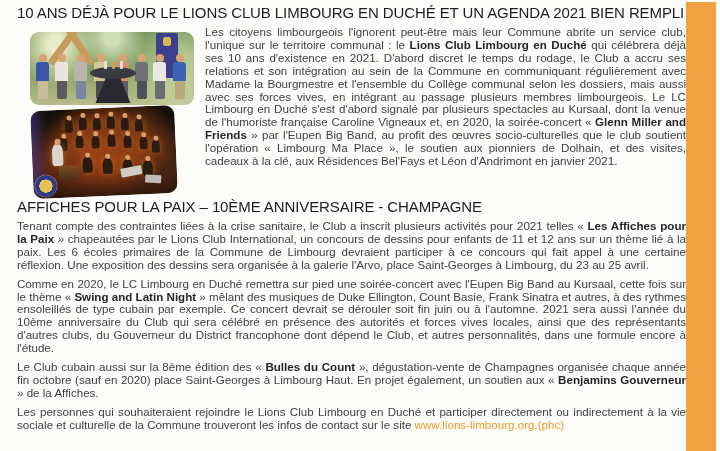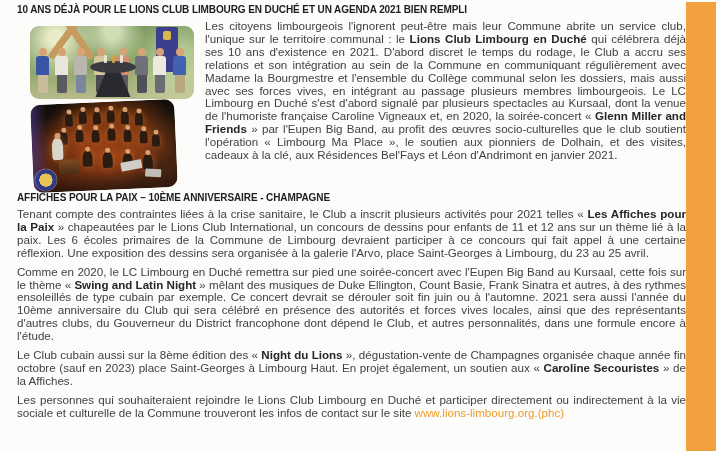--- a/index.html
+++ b/index.html
@@ -1,20 +1,20 @@
 <!DOCTYPE html>
 <html lang="fr"><head>
 <meta charset="utf-8">
 <style>
   html,body{margin:0;padding:0;}
   body{background:#e9e9e9;font-family:"Liberation Sans", sans-serif;}
   .page{position:relative;width:720px;height:451px;background:#fcfcfa;overflow:hidden;margin:0 auto;}
   .accent-bar{position:absolute;left:686px;top:2px;width:30px;height:449px;}
   .content{position:absolute;left:17px;top:4px;width:669px;}
-  h1,h2{font-size:10px;font-weight:bold;color:#1d1d1d;margin:0 0 5px 0;letter-spacing:-0.1px;}
+  h1,h2{font-size:15px;font-weight:normal;color:#1d1d1d;margin:0 0 5px 0;letter-spacing:-0.1px;}
   h2{clear:both;margin:12px 0 5px 0;}
   p{margin:0 0 6px 0;font-size:11.6px;line-height:12.9px;text-align:justify;color:#414141;}
   p .b{font-weight:bold;color:#262626;margin-top:27px;}
   p .url{font-weight:normal;}
   
   .photo-stack{float:left;width:182px;height:172px;position:relative;margin:0 6px 0 0;}
   .photo{position:absolute;overflow:hidden;}
   .photo1{left:13px;top:6px;width:164px;height:73px;border-radius:9px;
     background:
       radial-gradient(circle at 16% 16%, rgba(246,246,212,.9) 0 5%, transparent 28%),
@@ -147,16 +147,16 @@
         <div class="lions-logo"></div>
       </div>
     </div>
 
     <p><span>Les citoyens limbourgeois l'ignorent peut-être mais leur Commune abrite un service club, l'unique sur le territoire communal : le </span><span class="b">Lions Club Limbourg en Duché</span><span> qui célébrera déjà ses 10 ans d'existence en 2021. D'abord discret le temps du rodage, le Club a accru ses relations et son intégration au sein de la Commune en communiquant régulièrement avec Madame la Bourgmestre et l'ensemble du Collège communal selon les dossiers, mais aussi avec ses forces vives, en intégrant au passage plusieurs membres limbourgeois. Le LC Limbourg en Duché s'est d'abord signalé par plusieurs spectacles au Kursaal, dont la venue de l'humoriste française Caroline Vigneaux et, en 2020, la soirée-concert « </span><span class="b">Glenn Miller and Friends</span><span> » par l'Eupen Big Band, au profit des œuvres socio-culturelles que le club soutient l'opération « Limbourg Ma Place », le soutien aux pionniers de Dolhain, et des visites, cadeaux à la clé, aux Résidences Bel'Fays et Léon d'Andrimont en janvier 2021.</span></p>
 
     <h2>AFFICHES POUR LA PAIX – 10ÈME ANNIVERSAIRE - CHAMPAGNE</h2>
 
     <p><span>Tenant compte des contraintes liées à la crise sanitaire, le Club a inscrit plusieurs activités pour 2021 telles « </span><span class="b">Les Affiches pour la Paix</span><span> » chapeautées par le Lions Club International, un concours de dessins pour enfants de 11 et 12 ans sur un thème lié à la paix. Les 6 écoles primaires de la Commune de Limbourg devraient participer à ce concours qui fait appel à une certaine réflexion. Une exposition des dessins sera organisée à la galerie l'Arvo, place Saint-Georges à Limbourg, du 23 au 25 avril.</span></p>
     <p><span>Comme en 2020, le LC Limbourg en Duché remettra sur pied une soirée-concert avec l'Eupen Big Band au Kursaal, cette fois sur le thème « </span><span class="b">Swing and Latin Night</span><span> » mêlant des musiques de Duke Ellington, Count Basie, Frank Sinatra et autres, à des rythmes ensoleillés de type cubain par exemple. Ce concert devrait se dérouler soit fin juin ou à l'automne. 2021 sera aussi l'année du 10ème anniversaire du Club qui sera célébré en présence des autorités et forces vives locales, ainsi que des représentants d'autres clubs, du Gouverneur du District francophone dont dépend le Club, et autres personnalités, dans une formule encore à l'étude.</span></p>
-    <p><span>Le Club cubain aussi sur la 8ème édition des « </span><span class="b">Night du Lions</span><span> », dégustation-vente de Champagnes organisée chaque année fin octobre (sauf en 2023) place Saint-Georges à Limbourg Haut. En projet également, un soutien aux « </span><span class="b">Caroline Secouristes</span><span> » de la Affiches.</span></p>
+    <p><span>Le Club cubain aussi sur la 8ème édition des « </span><span class="b">Bulles du Count</span><span> », dégustation-vente de Champagnes organisée chaque année fin octobre (sauf en 2020) place Saint-Georges à Limbourg Haut. En projet également, un soutien aux « </span><span class="b">Benjamins Gouverneur</span><span> » de la Affiches.</span></p>
     <p><span>Les personnes qui souhaiteraient rejoindre le Lions Club Limbourg en Duché et participer directement ou indirectement à la vie sociale et culturelle de la Commune trouveront les infos de contact sur le site </span><span class="b url" style="color: rgb(239, 155, 40);">www.lions-limbourg.org.(phc)</span></p>
   </div>
 </div>
 
 </body></html>

